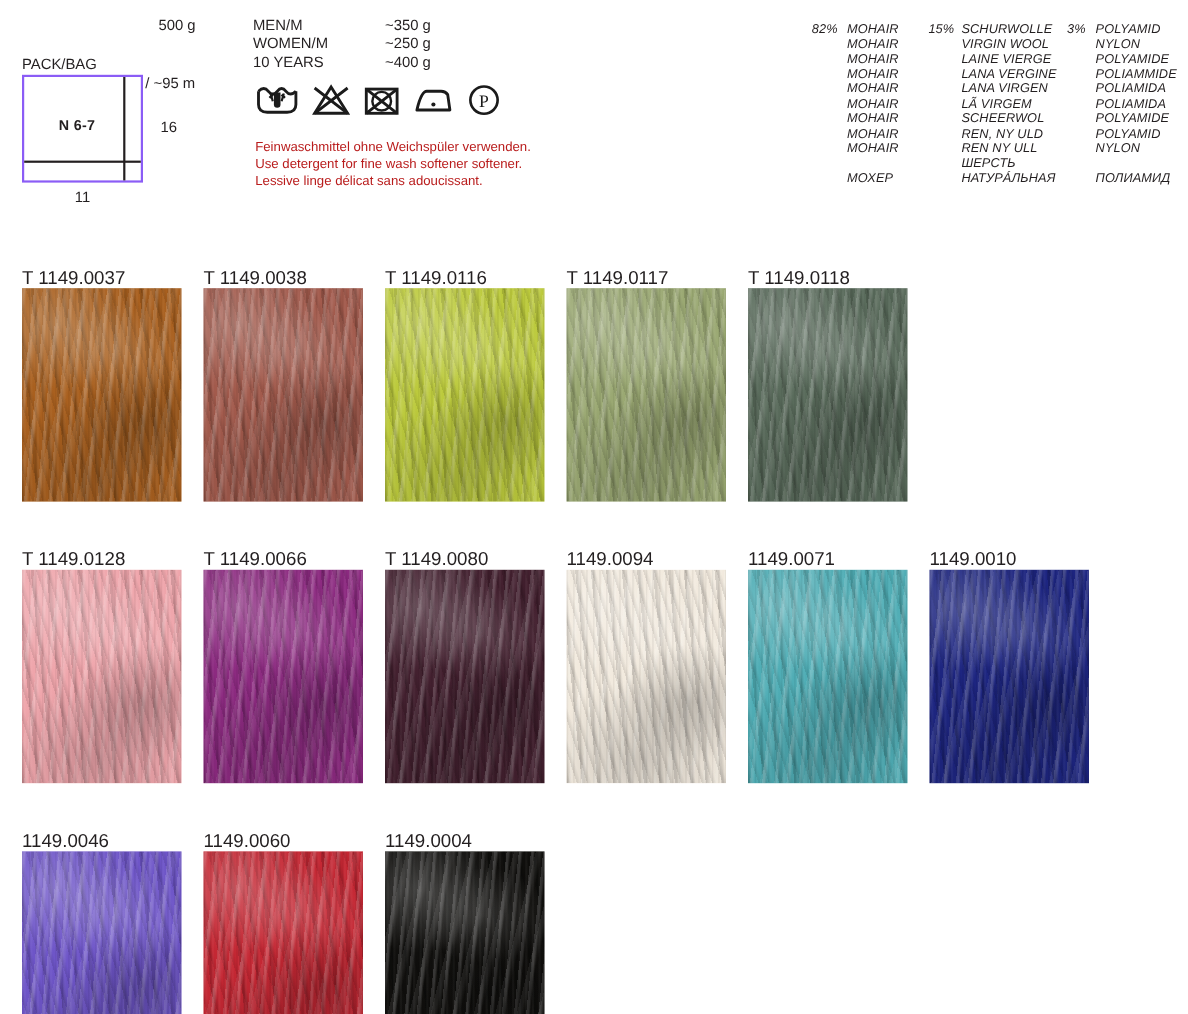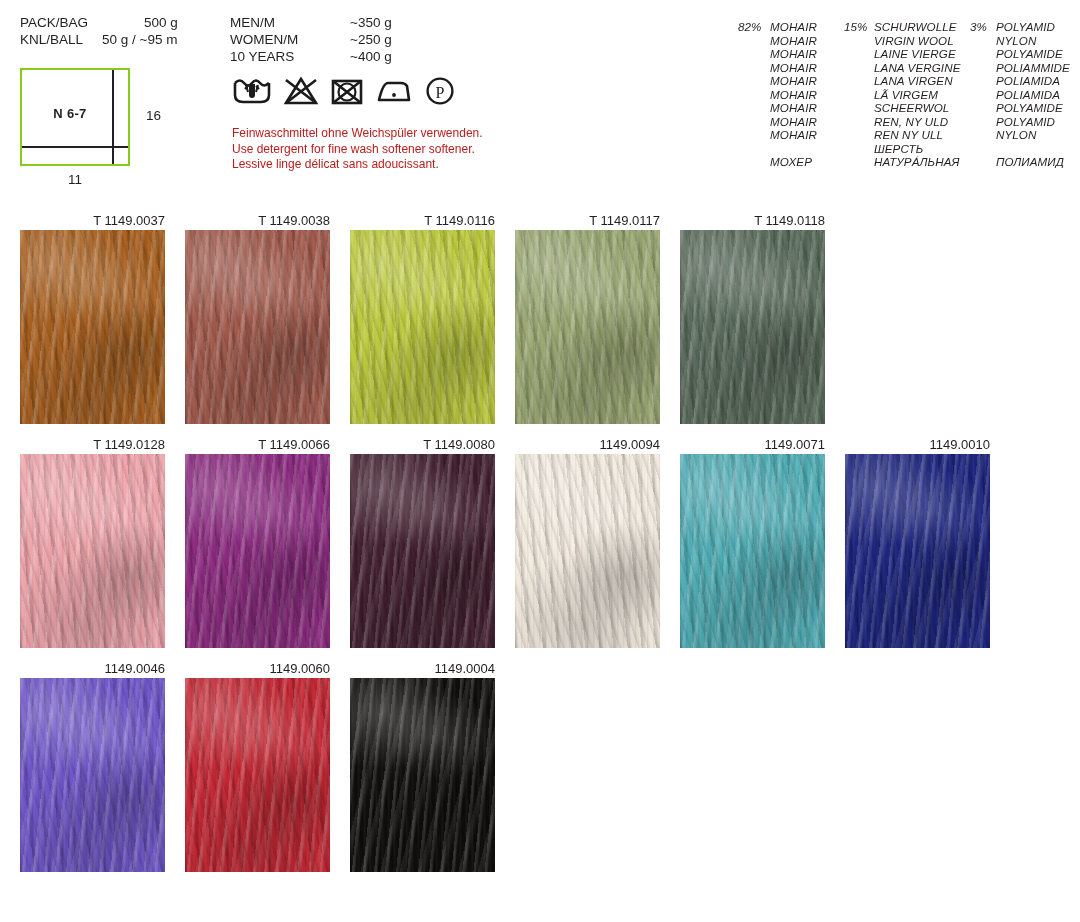--- a/index.html
+++ b/index.html
@@ -30,36 +30,36 @@
     position: absolute;
     left: 20px; top: 14px;
     width: 190px;
   }
   .pack-row {
     display: flex;
     font-size: 13.5px;
     line-height: 17px;
     white-space: nowrap;
   }
-  .pack-row .pk-label { width: 82px; }
+  .pack-row .pk-label { width: 82px; margin-top: 36px; }
   .pack-row .pk-value { }
   .pack-row.pk-a .pk-value { padding-left: 42px; }
 
   #gauge-wrap {
     position: absolute;
     left: 20px; top: 68px;
     width: 165px;
     height: 130px;
   }
   #gauge-box {
     position: absolute;
     left: 0; top: 0;
     width: 110px;
     height: 98px;
-    border: 2px solid #84cc16;
+    border: 2px solid #8b5cf6;
     box-sizing: border-box;
     background: #fff;
   }
   #gauge-inner-v {
     position: absolute;
     right: 14px; top: 0;
     width: 2px; height: 100%;
     background: #231f20;
   }
   #gauge-inner-h {
@@ -148,24 +148,25 @@
     display: flex;
     gap: 20px;
     margin-bottom: 12px;
   }
   .swatch-cell {
     width: 145px;
   }
   .swatch-label {
     height: 18px;
     line-height: 18px;
-    text-align: right;
-    font-size: 13px;
+    text-align: left;
+    font-size: 17px;
     color: #231f20;
     white-space: nowrap;
+    margin-top: 32px;
   }
   .swatch-chip {
     width: 145px;
     height: 194px;
     position: relative;
     overflow: hidden;
   }
   .swatch-chip .fibre {
     position: absolute;
     inset: 0;

